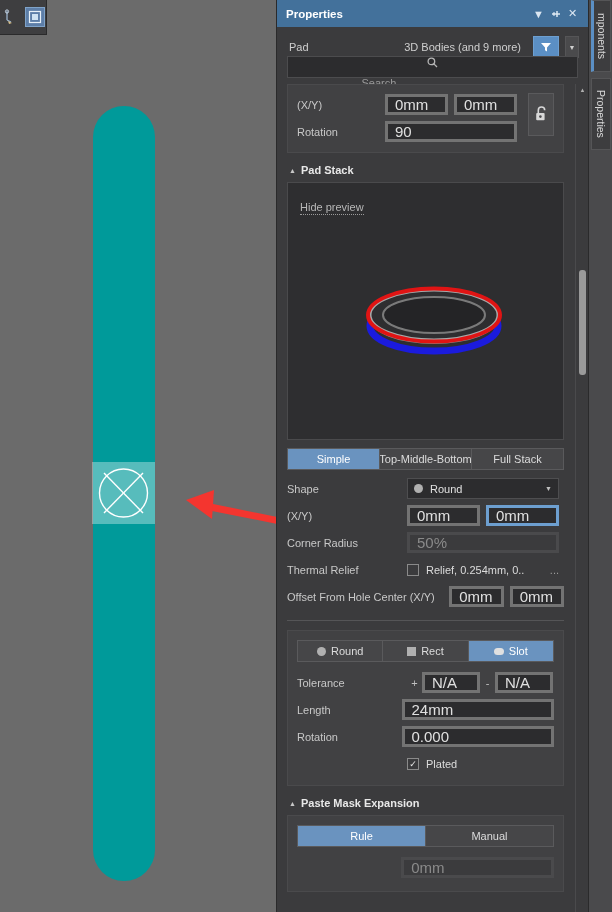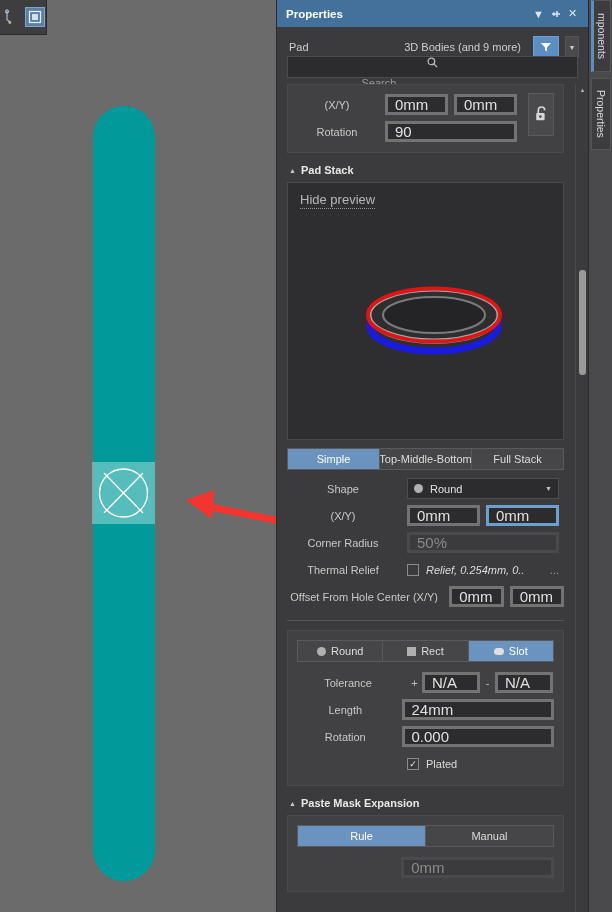--- a/index.html
+++ b/index.html
@@ -122,21 +122,21 @@
 
   .group {
     background: #414143;
     border: 1px solid #4a4a4c;
     margin: 0 10px 8px 10px;
     padding: 7px 9px 9px 9px;
   }
   .frow { display: flex; align-items: center; height: 23px; margin-bottom: 4px; }
   .frow:last-child { margin-bottom: 0; }
   .flabel {
-    text-align: center; color: #c8c8c8; font-size: 11px;
+    text-align: left; color: #c8c8c8; font-size: 11px;
     padding-right: 8px;
   }
   .fld {
     background: #2c2c2e; border: 3px solid #737373;
     height: 21px; color: #e0e0e0; font-size: 15px;
     display: flex; align-items: center; padding: 0 7px;
     font-family: inherit;
   }
   .fld.focus { border-color: #6d9fd0; }
   .fld.disabled { color: #8a8a8a; background: #3b3b3d; border-color: #4a4a4c; }
@@ -154,22 +154,22 @@
     font-weight: bold; font-size: 11px; color: #e8e8e8;
   }
   .tri { font-size: 7px; color: #c8c8c8; }
 
   #preview {
     background: #2e2e30; border: 1px solid #4a4a4c;
     margin: 0 10px 0 10px;
     height: 258px; position: relative;
   }
   #hidepreview {
-    position: absolute; left: 12px; top: 9px;
-    color: #b8b8b8; font-size: 13px;
+    position: absolute; left: 12px; top: 18px;
+    color: #b8b8b8; font-size: 11px;
     border-bottom: 1px dotted #9a9a9a;
     padding-bottom: 1px;
   }
 
   .segbar {
     display: flex; margin: 8px 10px 7px 10px;
     border: 1px solid #5a5a5c; height: 22px;
   }
   .seg {
     flex: 1; display: flex; align-items: center; justify-content: center;
@@ -371,21 +371,21 @@
           <div class="fld focus" style="width:73px; margin-left:6px;">0mm</div>
         </div>
         <div class="frow">
           <div class="flabel" style="width:120px;">Corner Radius</div>
           <div class="fld disabled" style="width:152px;">50%</div>
         </div>
         <div class="frow">
           <div class="flabel" style="width:120px;">Thermal Relief</div>
           <div style="width:152px; height:21px; display:flex; align-items:center; gap:7px;">
             <span class="cbx"></span>
-            <span style="color:#dcdcdc; white-space:nowrap; overflow:hidden;font-style:italic;">Relief, 0.254mm, 0..</span>
+            <span style="color:#dcdcdc; white-space:nowrap; overflow:hidden;">Relief, 0.254mm, 0..</span>
             <span style="color:#9a9a9a; margin-left:auto;">...</span>
           </div>
         </div>
         <div class="frow" style="margin-bottom:12px;">
           <div class="flabel" style="width:165px;">Offset From Hole Center (X/Y)</div>
           <div class="fld" style="width:55px;">0mm</div>
           <div class="fld" style="width:55px; margin-left:6px;">0mm</div>
         </div>
       </div>
 

